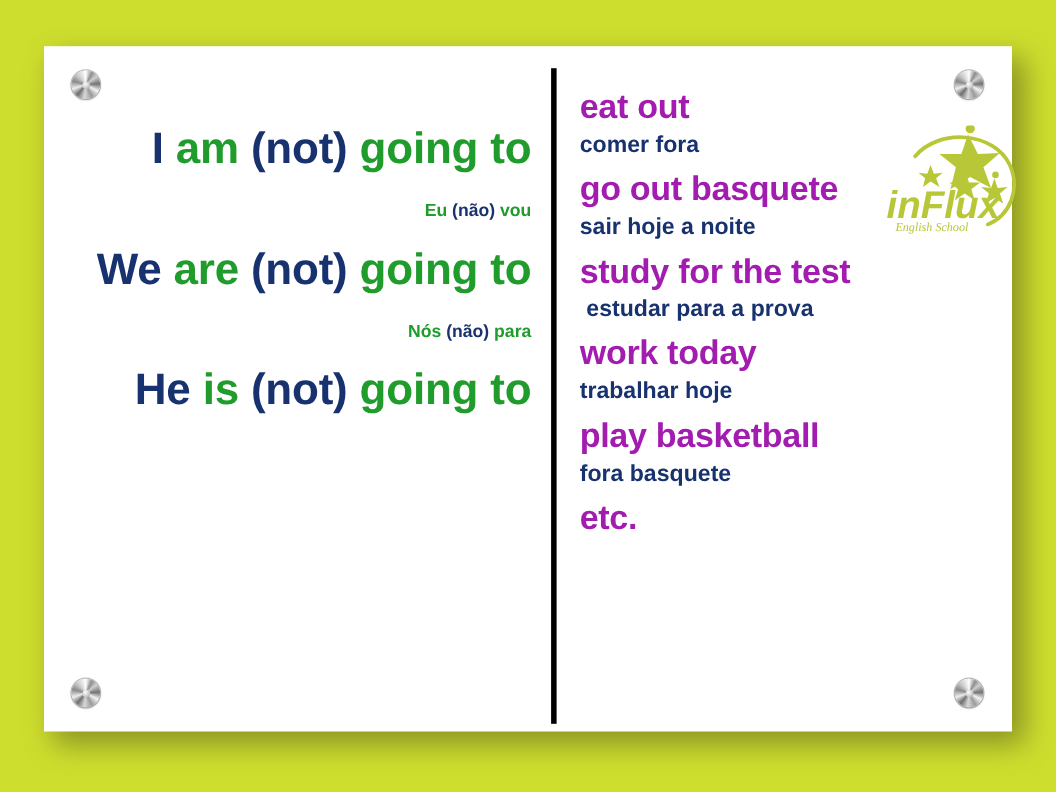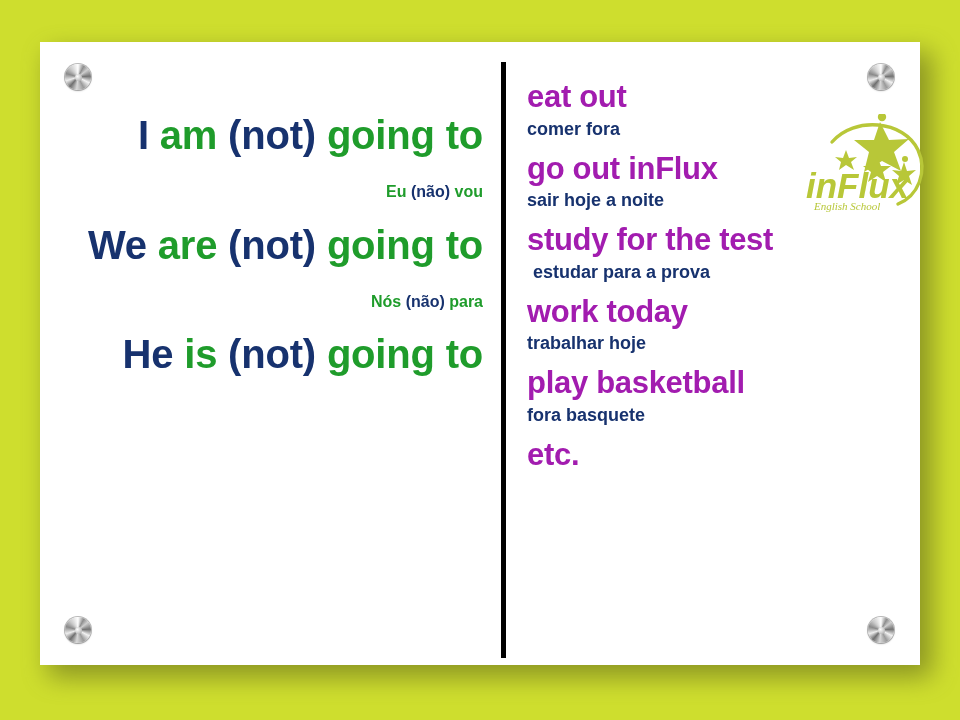--- a/index.html
+++ b/index.html
@@ -119,21 +119,21 @@
   .phrase-row { margin-bottom: 12px; }
   .phrase-en {
     font-size: 31px;
     font-weight: bold;
     color: #a21caf;
     line-height: 1.12;
     white-space: nowrap;
     letter-spacing: -0.3px;
   }
   .phrase-pt {
-    font-size: 18px;
+    font-size: 21px;
     font-weight: bold;
     color: #17326e;
     line-height: 1.1;
     margin-top: 5px;
     white-space: nowrap;
   }
   .phrase-row.indented .phrase-pt { padding-left: 6px; }
 
   
   #logo {
@@ -181,21 +181,21 @@
     </div>
 
     <div id="right-col">
 
       <div class="phrase-row">
         <div class="phrase-en">eat out</div>
         <div class="phrase-pt">comer fora</div>
       </div>
 
       <div class="phrase-row">
-        <div class="phrase-en">go out inFlux</div>
+        <div class="phrase-en">go out basquete</div>
         <div class="phrase-pt">sair hoje a noite</div>
       </div>
 
       <div class="phrase-row indented">
         <div class="phrase-en">study for the test</div>
         <div class="phrase-pt">estudar  para  a prova</div>
       </div>
 
       <div class="phrase-row">
         <div class="phrase-en">work today</div>

